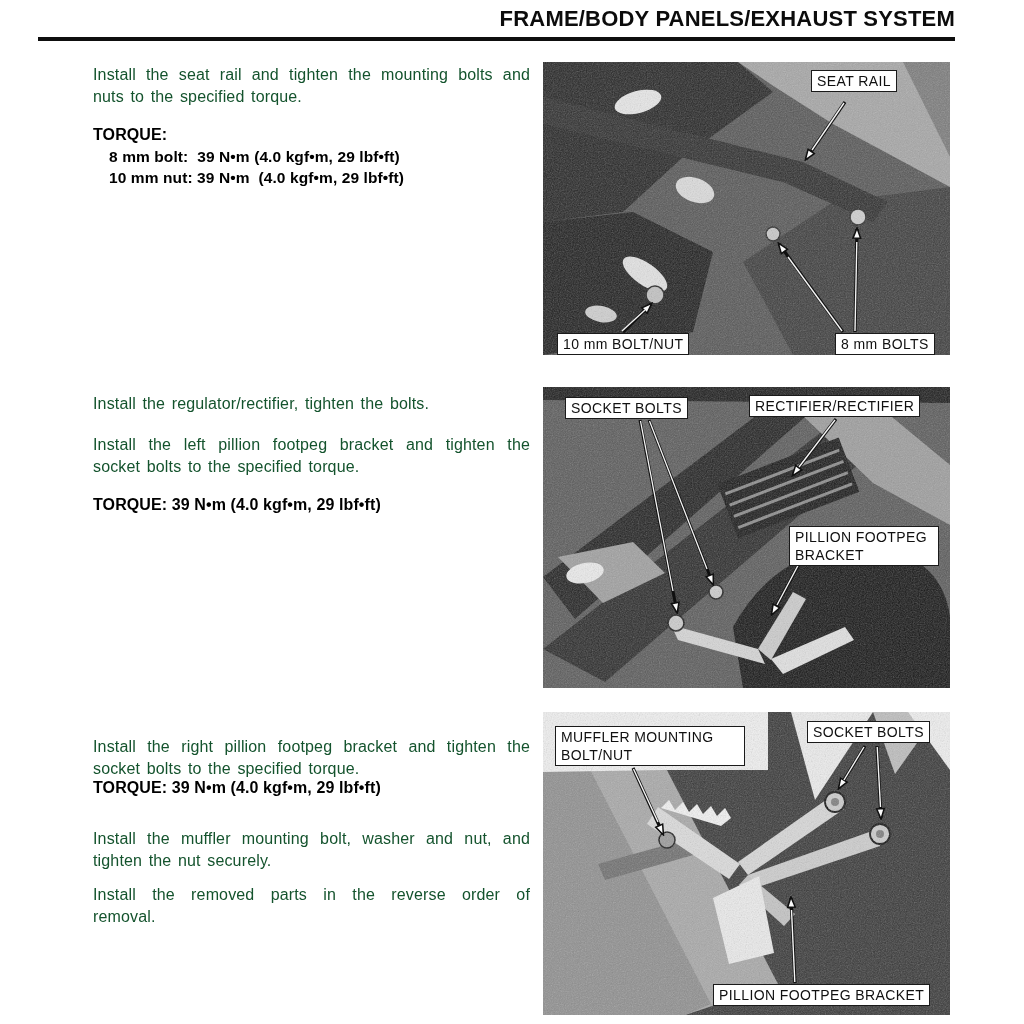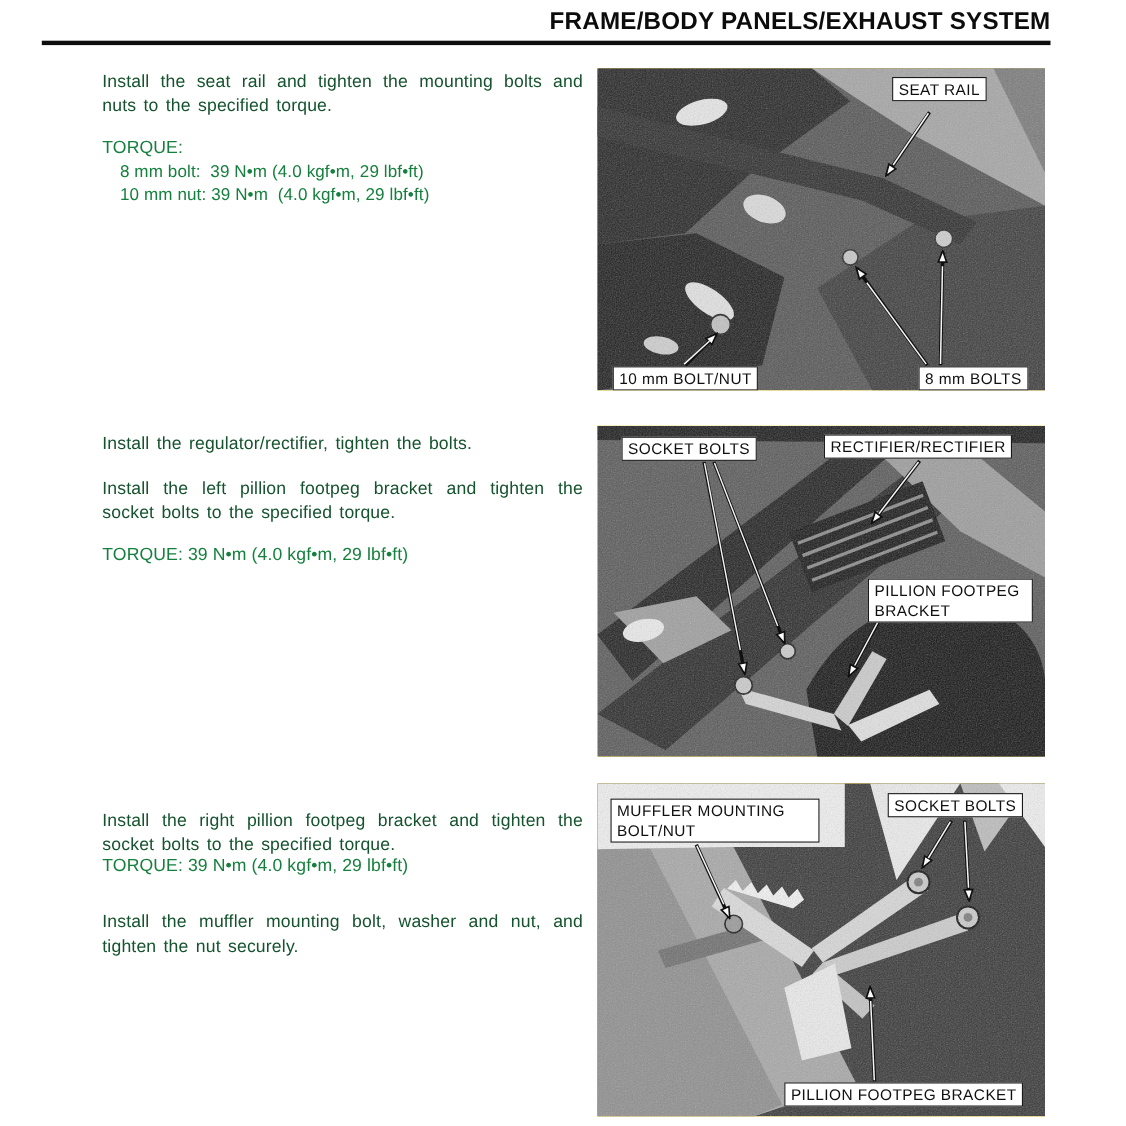--- a/index.html
+++ b/index.html
@@ -16,26 +16,26 @@
     position:absolute; top:37px; left:38px; width:917px; height:4px; background:#0e0e0e;
   }
 
   .para {
     position:absolute; left:93px; width:437px;
     font-size:16px; line-height:21.5px; letter-spacing:0.15px; word-spacing:2px;
     text-align:justify; color:#14532d;
   }
   .para.spread { word-spacing:4.5px; }
   .torque-line {
-    position:absolute; font-size:15.5px; font-weight:normal; letter-spacing:0.1px;
-    white-space:pre; color:#15803d;
+    position:absolute; font-size:15.5px; font-weight:bold; letter-spacing:0.1px;
+    white-space:pre; color:#000000;
   }
 
   figure.photo {
-    position:absolute; left:543px; width:407px; overflow:hidden; background:#fde047;
+    position:absolute; left:543px; width:407px; overflow:hidden; background:#a21caf;
   }
   figure.photo svg { position:absolute; left:0; top:0; display:block; }
 
   .callout {
     position:absolute;
     background:#ffffff; border:1px solid #1a1a1a;
     color:#101010; font-size:14px; line-height:18px;
     padding:1px 5px; letter-spacing:0.4px; white-space:nowrap;
   }
   .callout.two-line { white-space:normal; }
@@ -155,20 +155,21 @@
       </g>
     </svg>
     <div class="callout" style="left:22px; top:10px;">SOCKET BOLTS</div>
     <div class="callout" style="left:206px; top:8px;">RECTIFIER/RECTIFIER</div>
     <div class="callout two-line" style="left:246px; top:139px; width:150px;">PILLION FOOTPEG BRACKET</div>
   </figure>
 
   <p class="para" style="top:719px;margin-top:17px;">Install the right pillion footpeg bracket and tighten the socket bolts to the specified torque.</p>
   <div class="torque-line" style="left:93px; top:779px; font-size:16px;">TORQUE: 39 N•m (4.0 kgf•m, 29 lbf•ft)</div>
   <p class="para" style="top:828px;">Install the muffler mounting bolt, washer and nut, and tighten the nut securely.</p>
+  <p class="para spread" style="top:884px;">Install the removed parts in the reverse order of removal.</p>
 
   <figure class="photo" style="top:712px; height:303px;">
     <svg width="407" height="303" viewBox="0 0 407 303">
       <defs>
         <filter id="g3" x="0" y="0" width="100%" height="100%">
           <feTurbulence type="fractalNoise" baseFrequency="0.85" numOctaves="2" stitchTiles="stitch"></feTurbulence>
           <feColorMatrix type="saturate" values="0"></feColorMatrix>
         </filter>
         <marker id="ah3" viewBox="0 0 12 10" refX="10" refY="5" markerWidth="13" markerHeight="11" orient="auto" markerUnits="userSpaceOnUse">
           <path d="M1.5,1.5 L11,5 L1.5,8.5 Z" fill="#fafafa" stroke="#101010" stroke-width="1.4"></path>

